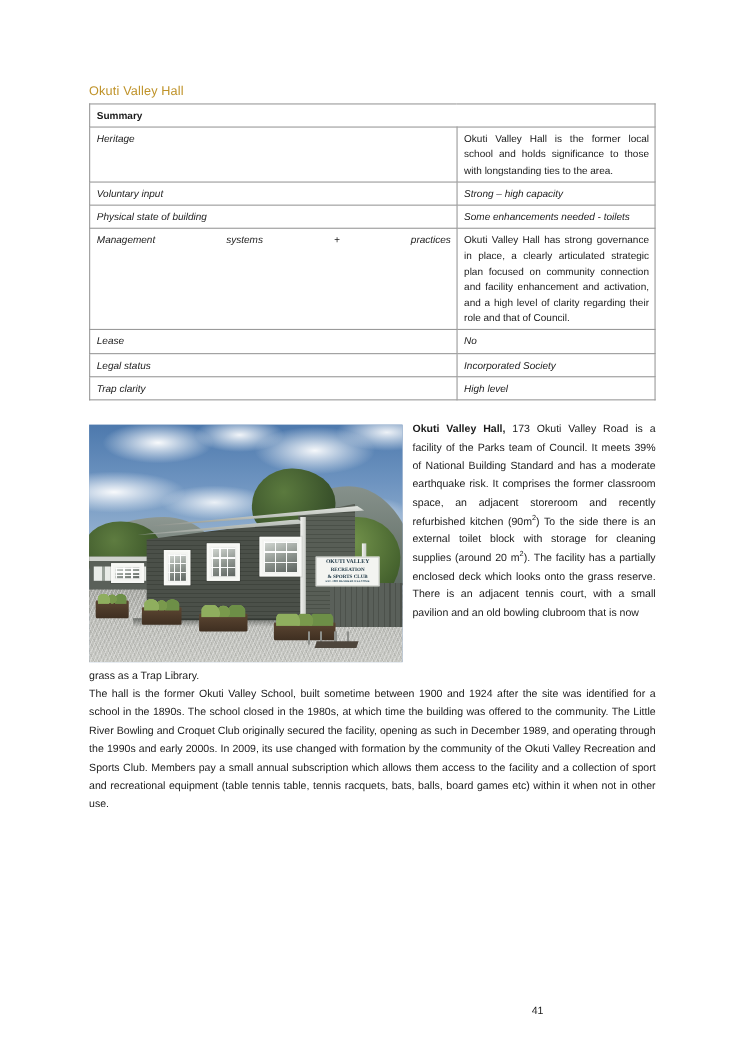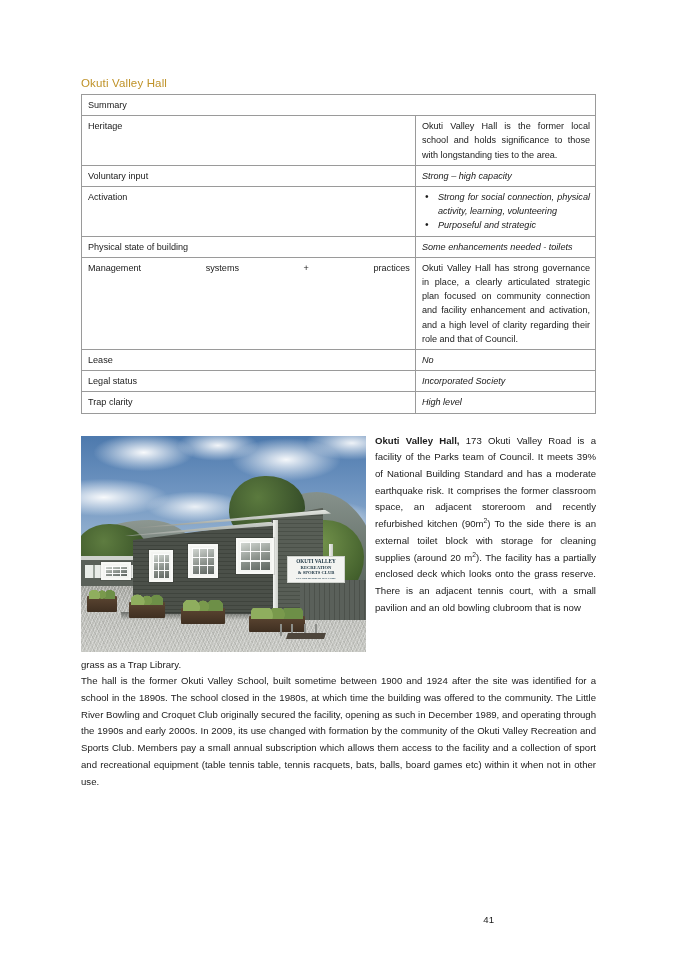--- a/index.html
+++ b/index.html
@@ -50,36 +50,37 @@
   table.summary td {
     border: 1px solid #9a9a9a;
     padding: 3px 5px 3px 6px;
     font-size: 9.1px;
     line-height: 14.2px;
     vertical-align: top;
     color: #1a1a1a;
   }
   table.summary td.label {
     width: 152px;
+    font-style: italic;
     text-align: justify;
     text-align-last: justify;
   }
   table.summary td.label.noj {
     text-align: left;
     text-align-last: left;
   }
   table.summary td.value {
     text-align: justify;
   }
   table.summary td.value.noj {
     text-align: left;
     font-style: italic;
   }
   table.summary tr.head td {
-    font-weight: normal;
+    font-weight: bold;
     font-style: normal;
     text-align: left;
     text-align-last: left;
     margin-top: 40px;
   }
   ul.cell-list {
     margin: 0;
     padding: 0 0 0 16px;
     list-style: none;
   }
@@ -397,29 +398,20 @@
         <tr>
           <td class="label noj">Heritage</td>
           <td class="value">Okuti Valley Hall is the former local school and holds significance to those with longstanding ties to the area.</td>
         </tr>
 
         <tr>
           <td class="label noj">Voluntary input</td>
           <td class="value noj">Strong – high capacity</td>
         </tr>
 
-        <tr>
-          <td class="label noj">Activation</td>
-          <td class="value noj">
-            <ul class="cell-list">
-              <li>Strong for social connection, physical activity, learning, volunteering</li>
-              <li class="last">Purposeful and strategic</li>
-            </ul>
-          </td>
-        </tr>
 
         <tr>
           <td class="label noj">Physical state of building</td>
           <td class="value noj">Some enhancements needed - toilets</td>
         </tr>
 
         <tr>
           <td class="label">Management systems + practices</td>
           <td class="value">Okuti Valley Hall has strong governance in place, a clearly articulated strategic plan focused on community connection and facility enhancement and activation, and a high level of clarity regarding their role and that of Council.</td>
         </tr>

